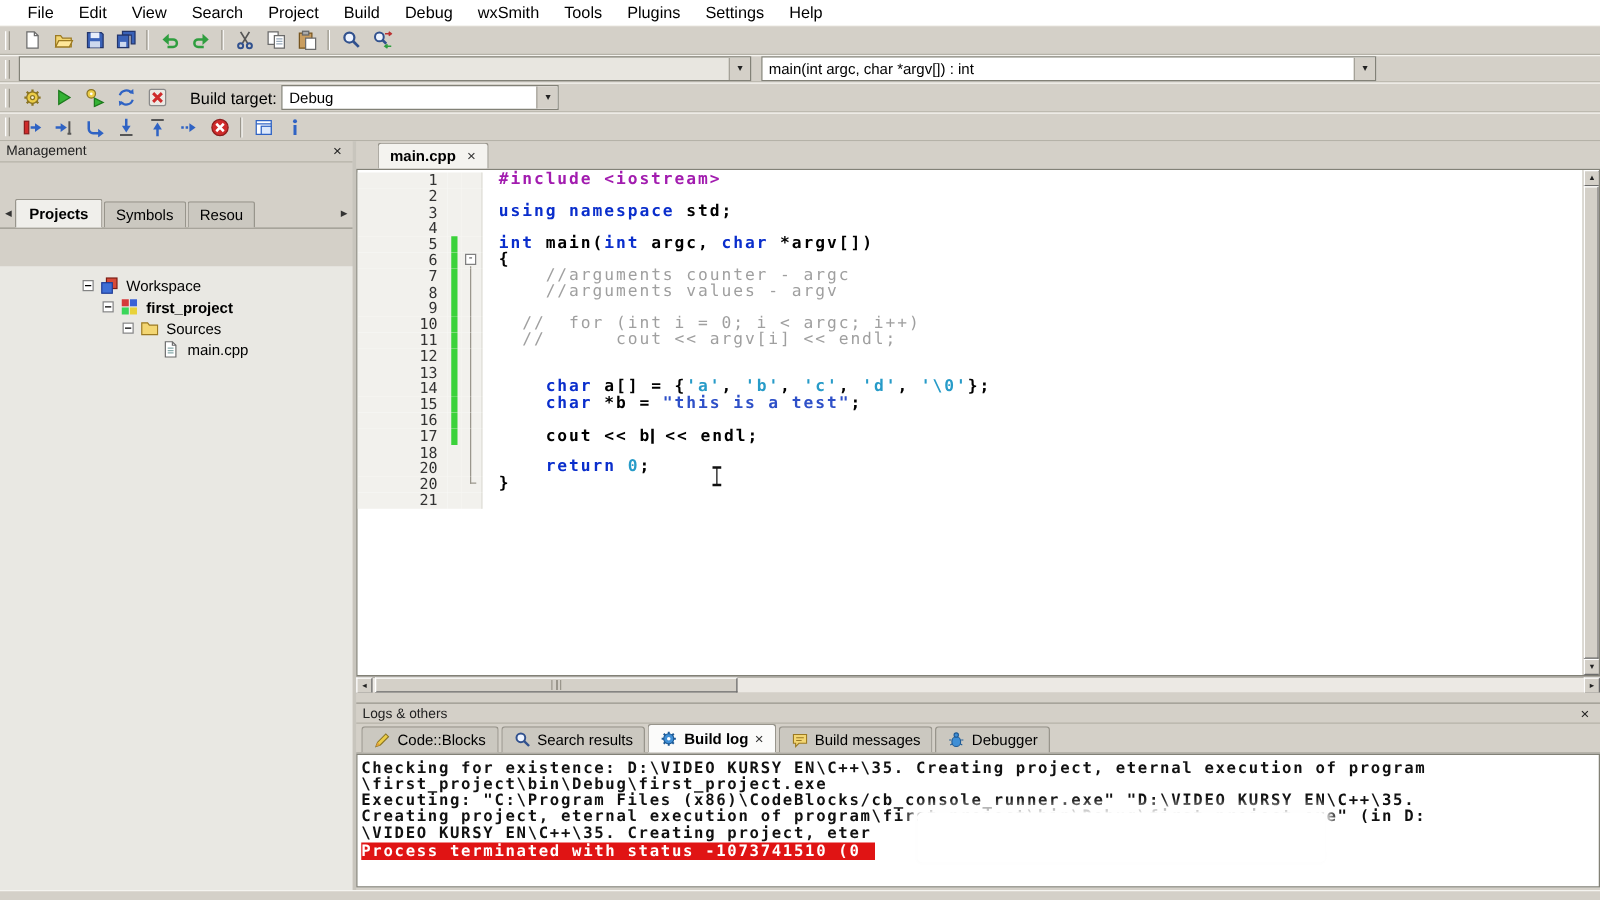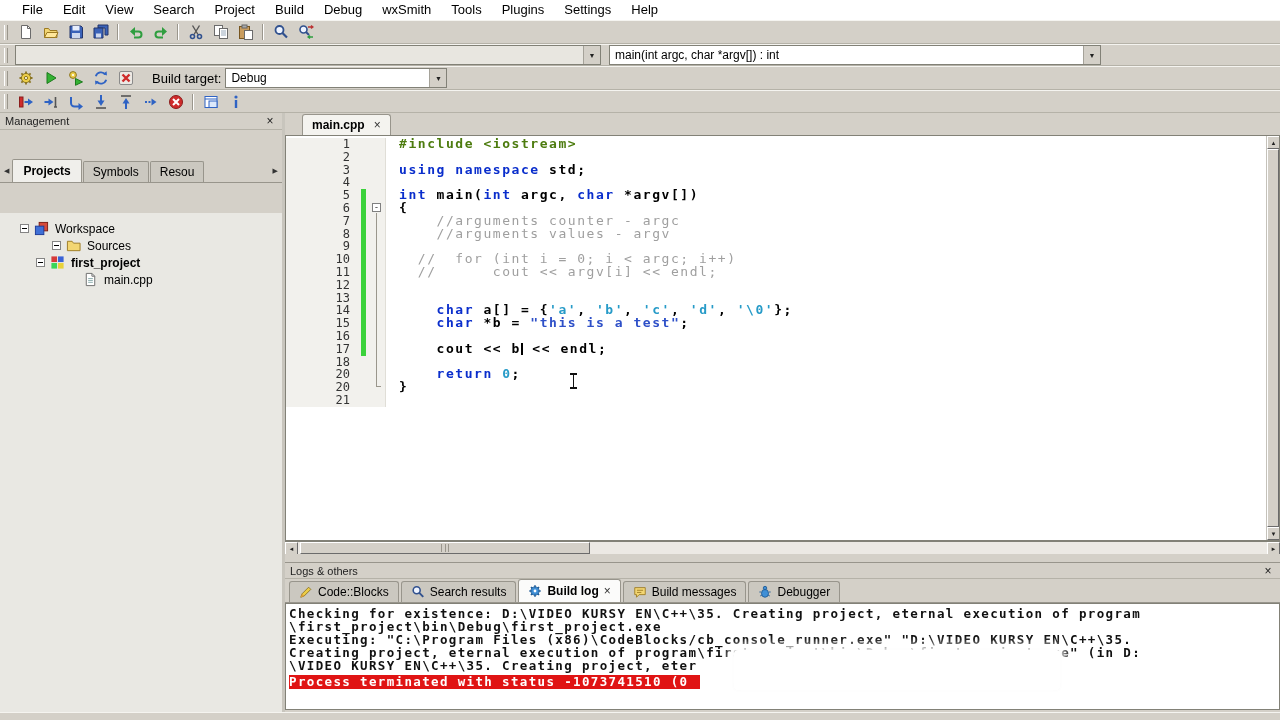--- a/index.html
+++ b/index.html
@@ -35,21 +35,21 @@
 #main{flex:1;display:flex;min-height:0;}
 #mgmt{width:285px;background:#d4d0c8;border-right:3px solid #c8c5bd;display:flex;flex-direction:column;flex:none;gap:30px;}
 .panel-title{height:17px;display:flex;align-items:center;padding:0 5px;font-size:11px;color:#222;border-bottom:1px solid #b5b2a8;background:#d4d0c8;flex:none;}
 .panel-close{margin-left:auto;width:14px;text-align:center;font-size:12px;line-height:14px;}
 .mtabs{height:23px;display:flex;align-items:flex-end;border-bottom:1px solid #98958c;padding:0 1px;flex:none;}
 .tab-arrow{font-size:7px;color:#333;padding:0 3px 7px;}
 .tab-arrow.right{margin-left:auto;}
 #mgmt-tab-list{display:inline-flex;align-items:flex-end;}
 .mtab{font-size:12px;padding:3px 9px;background:#cbc8c0;border:1px solid #98958c;border-bottom:none;border-radius:2px 2px 0 0;margin-right:1px;white-space:nowrap;}
 .mtab.active{background:#f0efeb;font-weight:bold;padding:4px 10px;}
-.tree{flex:1;background:#e9e8e3;padding-top:7px;}
+.tree{flex:1;background:#e9e8e3;padding-top:7px;padding-left:46px;}
 .trow{height:17px;display:flex;align-items:center;font-size:12px;white-space:nowrap;}
 .texp{width:9px;height:9px;border:1px solid #848484;background:#fff;position:relative;margin-right:5px;flex:none;}
 .texp::after{content:'';position:absolute;left:1px;right:1px;top:3px;height:1px;background:#000;}
 .texp-space{width:15px;flex:none;}
 .ticon{width:16px;height:16px;margin-right:5px;flex:none;display:inline-flex;}
 .ticon svg{width:15px;height:15px;}
 .tlabel.bold{font-weight:bold;}
 
 
 #right{flex:1;display:flex;flex-direction:column;min-width:0;background:#d4d0c8;}
@@ -63,21 +63,21 @@
 .lmark{width:11px;flex:none;background:#f2f1ed;position:relative;}
 .lmark.changed::after{content:'';position:absolute;left:3px;top:0;bottom:0;width:5px;background:#3bd23b;}
 .lfold{width:17px;flex:none;background:#f2f1ed;border-right:1px solid #e0ded7;position:relative;}
 .foldbox{position:absolute;left:3px;top:1px;width:9px;height:9px;border:1px solid #808080;background:#fff;font-size:9px;line-height:7px;text-align:center;color:#333;z-index:2;}
 .fline{position:absolute;left:7px;top:0;bottom:0;width:1px;background:#9a968c;}
 .fline-below{position:absolute;left:7px;top:11px;bottom:0;width:1px;background:#9a968c;}
 .fcorner{position:absolute;left:7px;top:0;height:6px;width:5px;border-left:1px solid #9a968c;border-bottom:1px solid #9a968c;}
 .lcode{padding-left:13px;white-space:pre;letter-spacing:1.55px;font-weight:bold;}
 .tok-pl{color:#000;}
 .tok-kw{color:#0a2ecc;}
-.tok-pre{color:#4d7c0f;}
+.tok-pre{color:#a21caf;}
 .tok-cm{color:#9f9f9f;font-weight:normal;}
 .tok-st{color:#2e50c8;}
 .tok-ch{color:#279bc8;}
 .tok-num{color:#279bc8;}
 .caret{display:inline-block;width:2px;height:12px;background:#000;vertical-align:-2px;}
 
 
 .vscroll{position:absolute;top:0;right:0;bottom:0;width:13px;background:#ece9e4;border-left:1px solid #c5c2ba;display:flex;flex-direction:column;}
 .sbtn{width:13px;height:13px;background:#d4d0c8;border:1px solid;border-color:#fff #6b6b6b #6b6b6b #fff;font-size:6px;display:flex;align-items:center;justify-content:center;color:#222;flex:none;}
 .vtrack{flex:1;position:relative;}
@@ -403,40 +403,40 @@
           <div class="trow" style="padding-left: 20px;">
             <span class="texp"></span>
             <span class="ticon">
               <svg viewBox="0 0 16 16">
                 <rect x="5.5" y="1.5" width="9" height="9" fill="#d64a3a" stroke="#7a1d14"></rect>
                 <rect x="1.5" y="5.5" width="9" height="9" fill="#3f6fd6" stroke="#1d3a96"></rect>
               </svg>
             </span>
             <span class="tlabel">Workspace</span>
           </div>
-          <div class="trow" style="padding-left: 52px;">
-            <span class="texp"></span>
-            <span class="ticon">
-              <svg viewBox="0 0 16 16">
-                <path d="M1.5 13.5v-10h5l1.5 2h7v8z" fill="#f3d673" stroke="#9c7a22"></path>
-              </svg>
-            </span>
-            <span class="tlabel">Sources</span>
-          </div>
           <div class="trow" style="padding-left: 36px;">
             <span class="texp"></span>
             <span class="ticon">
               <svg viewBox="0 0 16 16">
                 <rect x="1.5" y="1.5" width="6" height="6" fill="#d63a3a"></rect>
                 <rect x="8.5" y="1.5" width="6" height="6" fill="#3a62d6"></rect>
                 <rect x="1.5" y="8.5" width="6" height="6" fill="#3ad65a"></rect>
                 <rect x="8.5" y="8.5" width="6" height="6" fill="#e8d23a"></rect>
               </svg>
             </span>
             <span class="tlabel bold">first_project</span>
+          </div>
+          <div class="trow" style="padding-left: 52px;">
+            <span class="texp"></span>
+            <span class="ticon">
+              <svg viewBox="0 0 16 16">
+                <path d="M1.5 13.5v-10h5l1.5 2h7v8z" fill="#f3d673" stroke="#9c7a22"></path>
+              </svg>
+            </span>
+            <span class="tlabel">Sources</span>
           </div>
           <div class="trow" style="padding-left: 68px;">
             <span class="texp-space"></span>
             <span class="ticon">
               <svg viewBox="0 0 16 16">
                 <path d="M3.5 1.5h6l3 3v10h-9z" fill="#fff" stroke="#6b6b6b"></path>
                 <path d="M9.5 1.5v3h3" fill="none" stroke="#6b6b6b"></path>
                 <path d="M5.5 7h5M5.5 9h5M5.5 11h5" stroke="#8aa"></path>
               </svg>
             </span>

